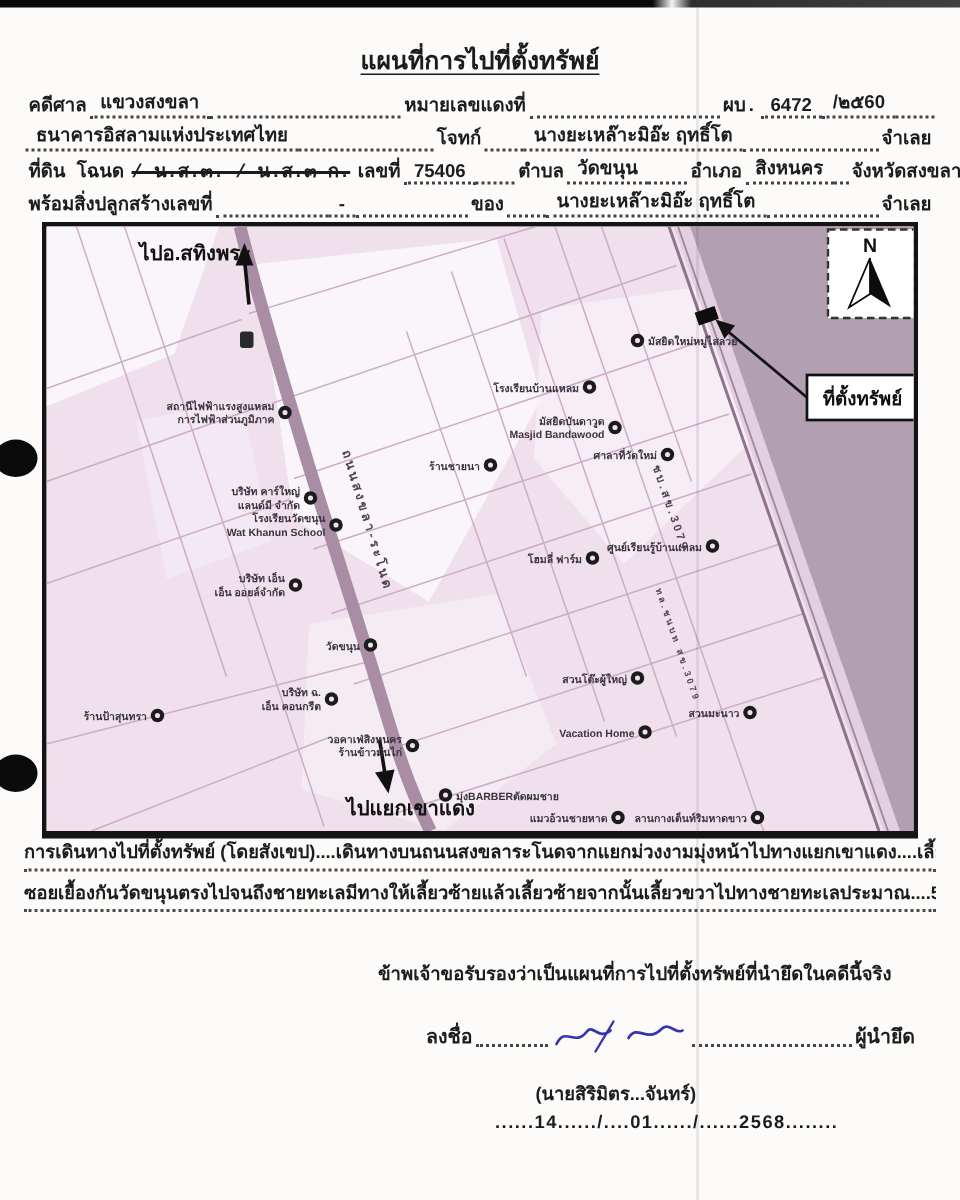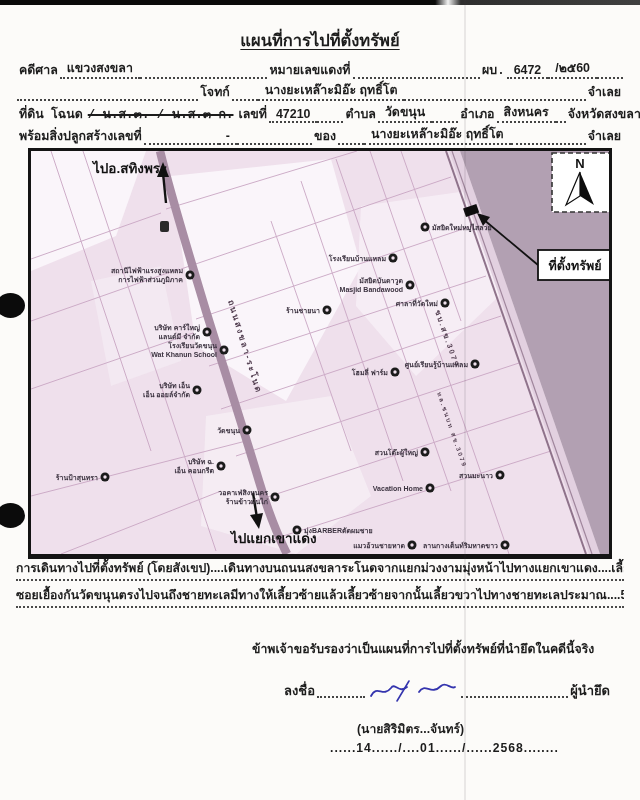--- a/index.html
+++ b/index.html
@@ -58,32 +58,33 @@
       <span class="uval">แขวงสงขลา</span>
       <span class="dots"></span>
       <span class="lbl">หมายเลขแดงที่</span>
       <span class="dots"></span>
       <span class="lbl">ผบ.</span>
       <span class="uval">6472</span>
       <span class="uval">/๒๕60</span>
       <span class="dots small"></span>
     </div>
     <div class="frow">
+      <span class="uval">ธนาคารอิสลามแห่งประเทศไทย</span>
       <span class="dots"></span>
       <span class="lbl">โจทก์</span>
       <span class="dots small"></span>
       <span class="uval">นางยะเหล๊าะมิอ๊ะ  ฤทธิ์โต</span>
       <span class="dots"></span>
       <span class="lbl">จำเลย</span>
     </div>
     <div class="frow">
       <span class="lbl">ที่ดิน โฉนด</span>
       <span class="strike">/ น.ส.๓. / น.ส.๓ ก.</span>
       <span class="lbl">เลขที่</span>
-      <span class="uval">47210</span>
+      <span class="uval">75406</span>
       <span class="dots small"></span>
       <span class="lbl">ตำบล</span>
       <span class="uval">วัดขนุน</span>
       <span class="dots small"></span>
       <span class="lbl">อำเภอ</span>
       <span class="uval">สิงหนคร</span>
       <span class="dots"></span>
       <span class="lbl">จังหวัดสงขลา</span>
     </div>
     <div class="frow">

